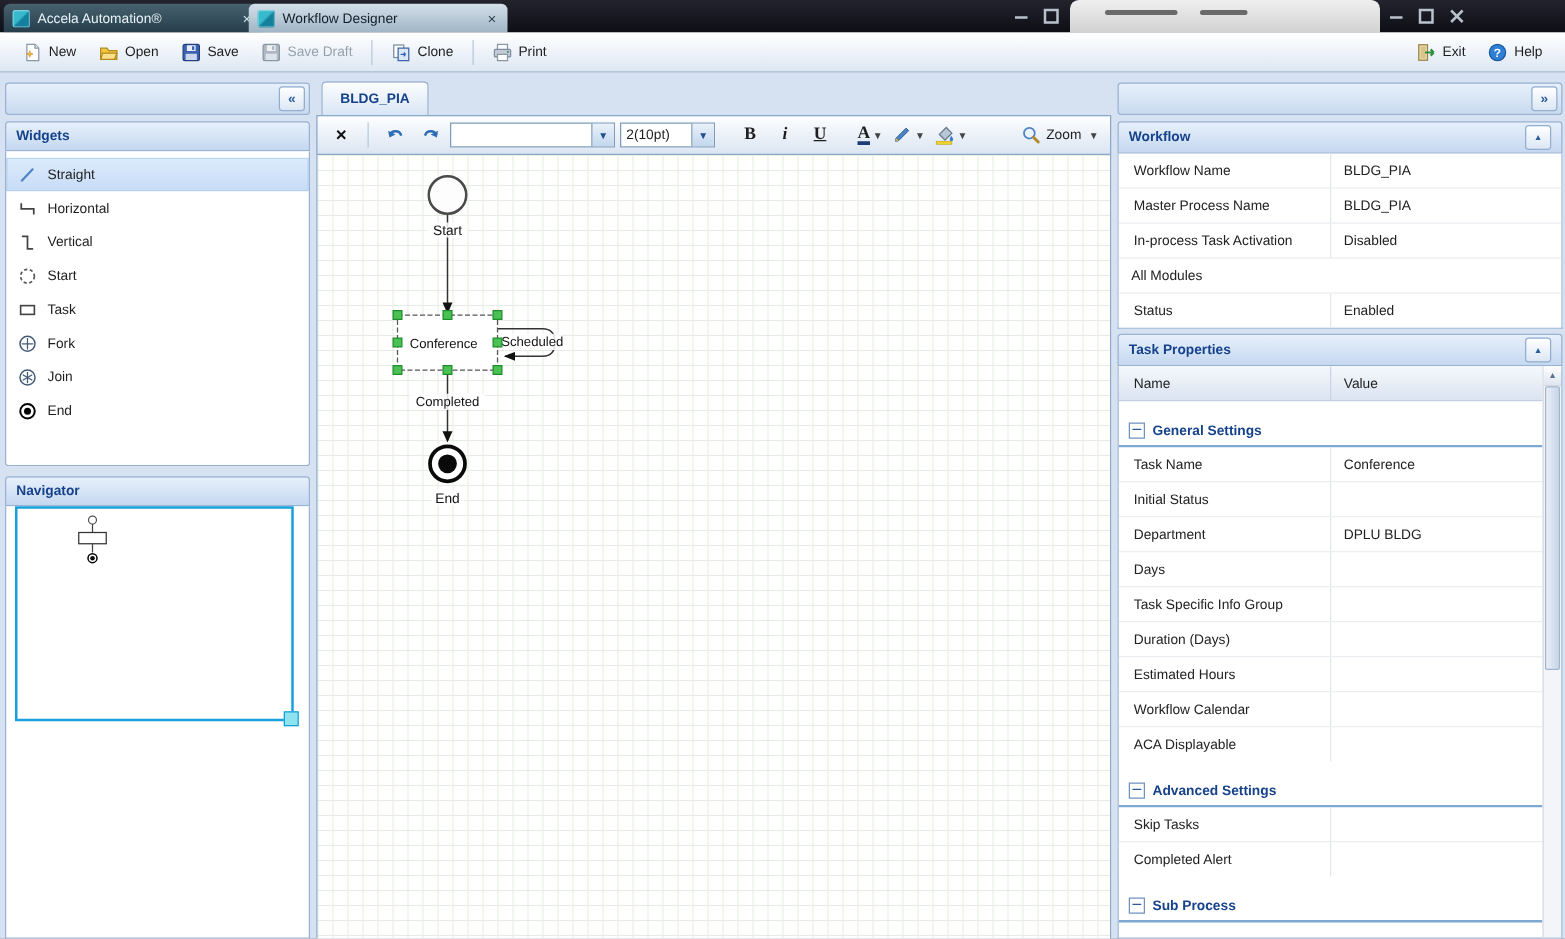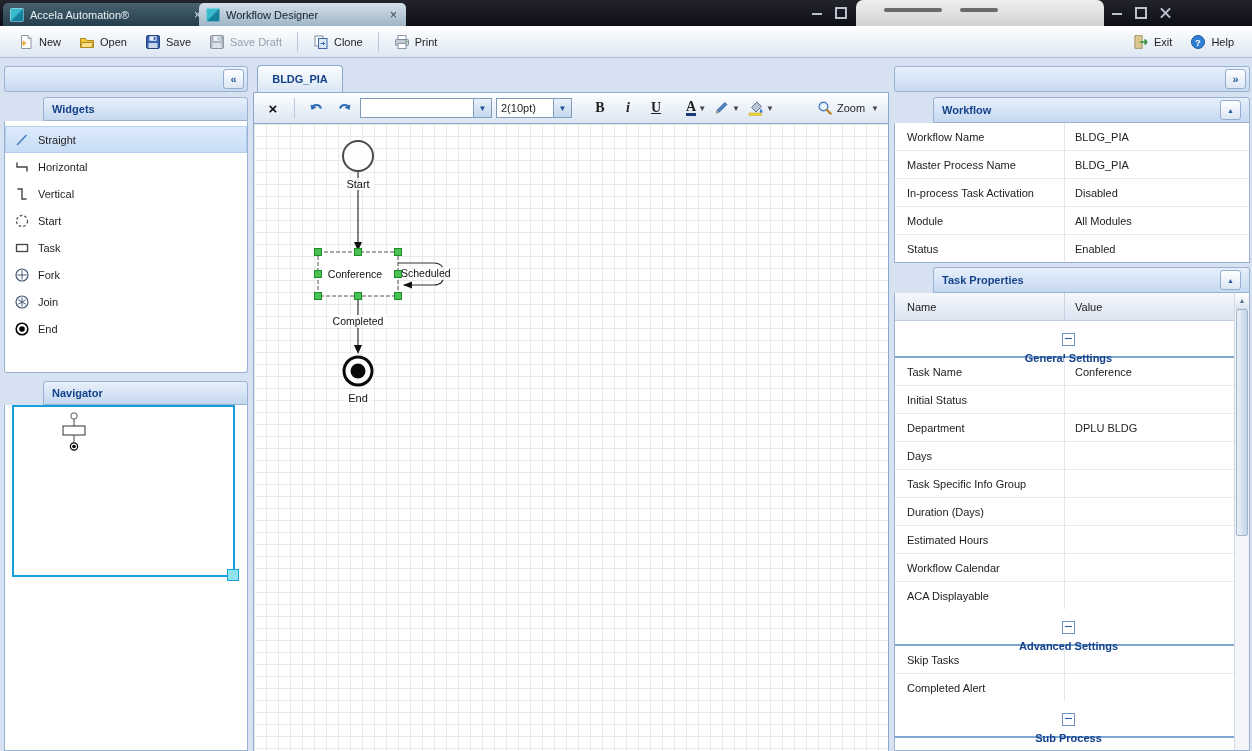--- a/index.html
+++ b/index.html
@@ -29,21 +29,21 @@
   .mtoolbar{position:absolute;left:0;top:26px;width:100%;height:32px;background:linear-gradient(#ffffff,#dde7f3);border-bottom:1px solid #a9bcd2;display:flex;align-items:center;padding:0 10px;gap:2px;box-sizing:border-box;}
   .tbtn{display:flex;align-items:center;gap:5px;padding:4px 7px;border:1px solid transparent;border-radius:3px;cursor:pointer;white-space:nowrap;}
   .tbtn.disabled{color:#98a2ad;cursor:default;}
   .tsep{width:1px;height:20px;background:#b9c8da;margin:0 5px;}
   .tspring{flex:1;}
   .ticon{display:flex;width:16px;height:16px;}
 
   
   .strip{position:absolute;height:26px;background:linear-gradient(#e7f0fb,#c8daf0);border:1px solid #9ab2d2;border-radius:3px;display:flex;align-items:center;box-sizing:border-box;}
   .sqbtn{width:19px;height:18px;background:linear-gradient(#ffffff,#dce7f4);border:1px solid #93aed0;border-radius:3px;color:#2c5d9e;font-weight:bold;font-size:11px;line-height:1;display:flex;align-items:center;justify-content:center;cursor:pointer;}
-  .panel-hd{height:24px;background:linear-gradient(#e7f0fb,#c5d8f0);border:1px solid #9ab2d2;border-radius:3px 3px 0 0;display:flex;align-items:center;padding:0 8px;color:#15428b;font-weight:bold;box-sizing:border-box;margin-left:39px;}
+  .panel-hd{height:24px;background:linear-gradient(#e7f0fb,#c5d8f0);border:1px solid #9ab2d2;border-radius:3px 3px 0 0;display:flex;align-items:center;padding:0 8px;color:#15428b;font-weight:bold;box-sizing:border-box;}
   .toggle7{font-size:7px;}
 
   
   .strip-left{left:4px;top:66px;width:244px;justify-content:flex-end;padding:0 3px;}
   .widgets{position:absolute;left:4px;top:97px;width:244px;height:276px;}
   .wbody{height:252px;background:#fff;border:1px solid #9ab2d2;border-top:none;border-radius:0 0 3px 3px;padding-top:5px;box-sizing:border-box;}
   .witem{height:27px;display:flex;align-items:center;gap:7px;padding:0 8px;cursor:pointer;}
   .witem.sel{background:linear-gradient(#ddebfc,#c6dcf5);box-shadow:inset 0 0 0 1px #b3cfee;}
   .wicon{width:18px;display:flex;justify-content:center;}
   .navigator{position:absolute;left:4px;top:381px;width:244px;height:370px;}
@@ -78,21 +78,21 @@
   .prow{display:flex;height:27px;border-bottom:1px solid #e6e9ee;background:#fff;}
   .prow:last-child{border-bottom:none;}
   .pname{width:170px;padding-left:12px;border-right:1px solid #e2e6ec;display:flex;align-items:center;box-sizing:border-box;color:#222;}
   .pvalue{flex:1;padding-left:10px;display:flex;align-items:center;color:#222;}
   .wfpanel{top:97px;}
   .tppanel{top:267px;height:484px;}
   .tpbody{position:relative;height:458px;overflow:hidden;}
   .colhdr{display:flex;height:27px;background:linear-gradient(#f5f8fc,#dbe4f1);border-bottom:1px solid #c2cfdf;margin-right:15px;color:#333;}
   .colhdr .pname{border-right:1px solid #c9d4e2;}
   .tprows{margin-right:15px;}
-  .grouphdr{display:flex;align-items:center;gap:6px;height:23px;margin:12px 15px 0 0;padding-left:8px;color:#15428b;font-weight:bold;border-bottom:2px solid #7fa7d4;flex-direction:column;}
+  .grouphdr{display:flex;align-items:center;gap:6px;height:23px;margin:12px 15px 0 0;padding-left:8px;color:#15428b;font-weight:bold;border-bottom:2px solid #7fa7d4;}
   .minusbox{position:relative;width:11px;height:11px;border:1px solid #6f93bd;background:#fff;flex:0 0 auto;}
   .minusbox::after{content:"";position:absolute;left:2px;right:2px;top:4px;height:1px;background:#2a5a9a;}
   .scroll{position:absolute;right:0;top:0;bottom:0;width:15px;background:#f3f5f8;border-left:1px solid #d4dae2;box-sizing:border-box;}
   .scroll .up{height:15px;border-bottom:1px solid #d4dae2;background:linear-gradient(#fefefe,#dfe6ef);display:flex;align-items:center;justify-content:center;font-size:7px;color:#5a7291;cursor:pointer;}
   .scroll .thumb{position:absolute;top:16px;left:1px;right:1px;height:225px;background:linear-gradient(90deg,#eaf0f7,#c6d4e7);border:1px solid #9fb4cf;border-radius:2px;cursor:grab;}
 </style>
 </head>
 <body>
 
 <div id="app">
@@ -434,21 +434,20 @@
       </div>
       <div class="prow">
         <div class="pname">Master Process Name</div>
         <div class="pvalue">BLDG_PIA</div>
       </div>
       <div class="prow">
         <div class="pname">In-process Task Activation</div>
         <div class="pvalue">Disabled</div>
       </div>
       <div class="prow">
-        <div class="pname">Module</div>
         <div class="pvalue">All Modules</div>
       </div>
       <div class="prow">
         <div class="pname">Status</div>
         <div class="pvalue">Enabled</div>
       </div>
     </div>
   </div>
 
   <div class="rpanel tppanel">

